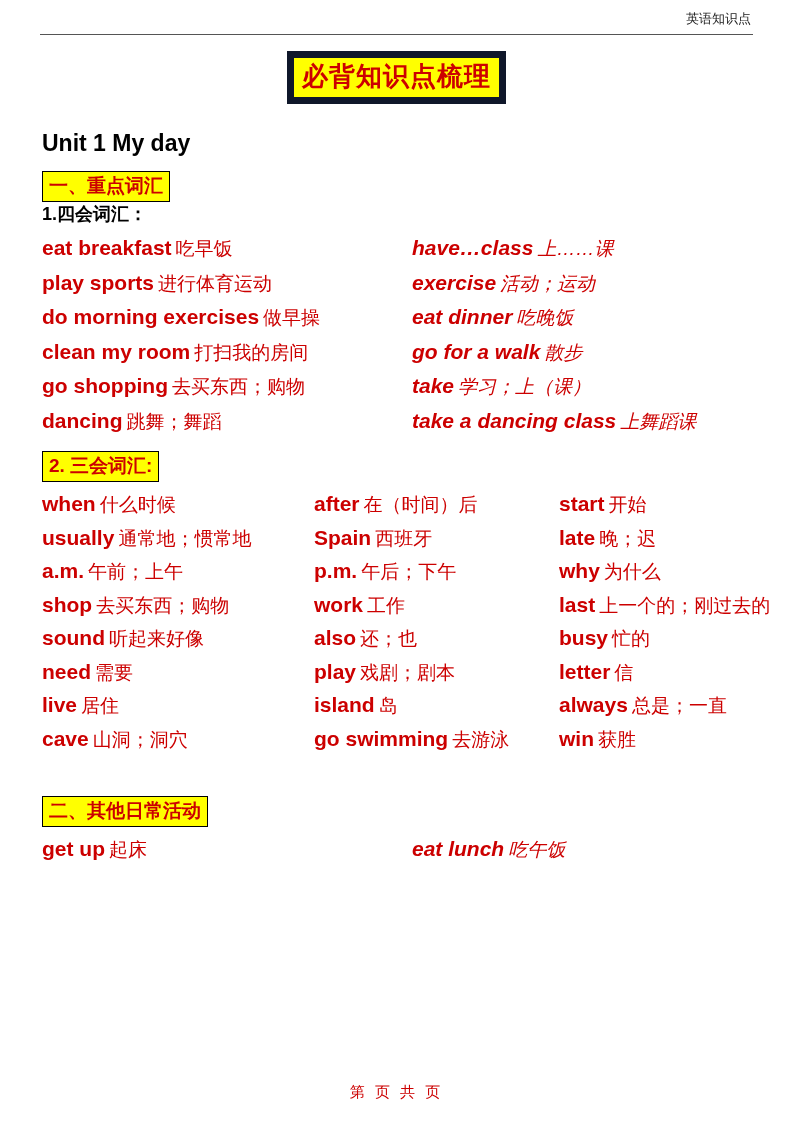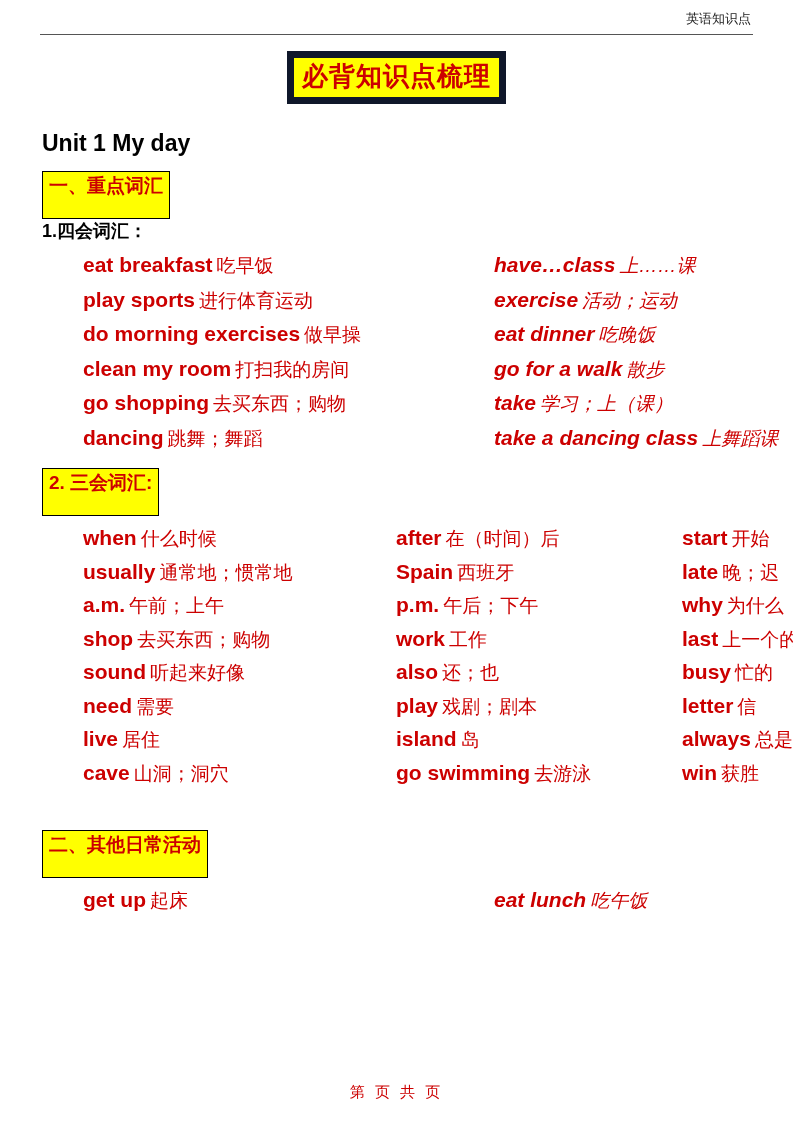--- a/index.html
+++ b/index.html
@@ -75,21 +75,21 @@
     margin-top: 14px;
     margin-left: 2px;
   }
   .section-head span {
     display: inline-block;
     background: #ffff00;
     border: 1px solid #000;
     color: #cc0000;
     font-size: 19px;
     font-weight: bold;
-    padding: 1px 6px 19px 6px;
+    padding: 1px 6px 2px 6px;
   }
   .sub-head {
     margin-top: 0;
     margin-left: 2px;
     font-size: 18px;
     font-weight: bold;
     color: #000;
   }
   .vocab-block {
     margin-top: 6px;
@@ -105,21 +105,20 @@
     flex: 0 0 370px;
     padding-left: 2px;
   }
   .vrow.two > .vcell:nth-child(2) {
     flex: 1 1 auto;
     text-align: left;
     font-style: italic;
   }
   .vcell {
     white-space: nowrap;
-    margin-left: 41px;
   }
   .en {
     color: #cc0000;
     font-weight: bold;
     font-size: 21px;
   }
   .cn {
     color: #cc0000;
     font-size: 19px;
     font-weight: normal;

